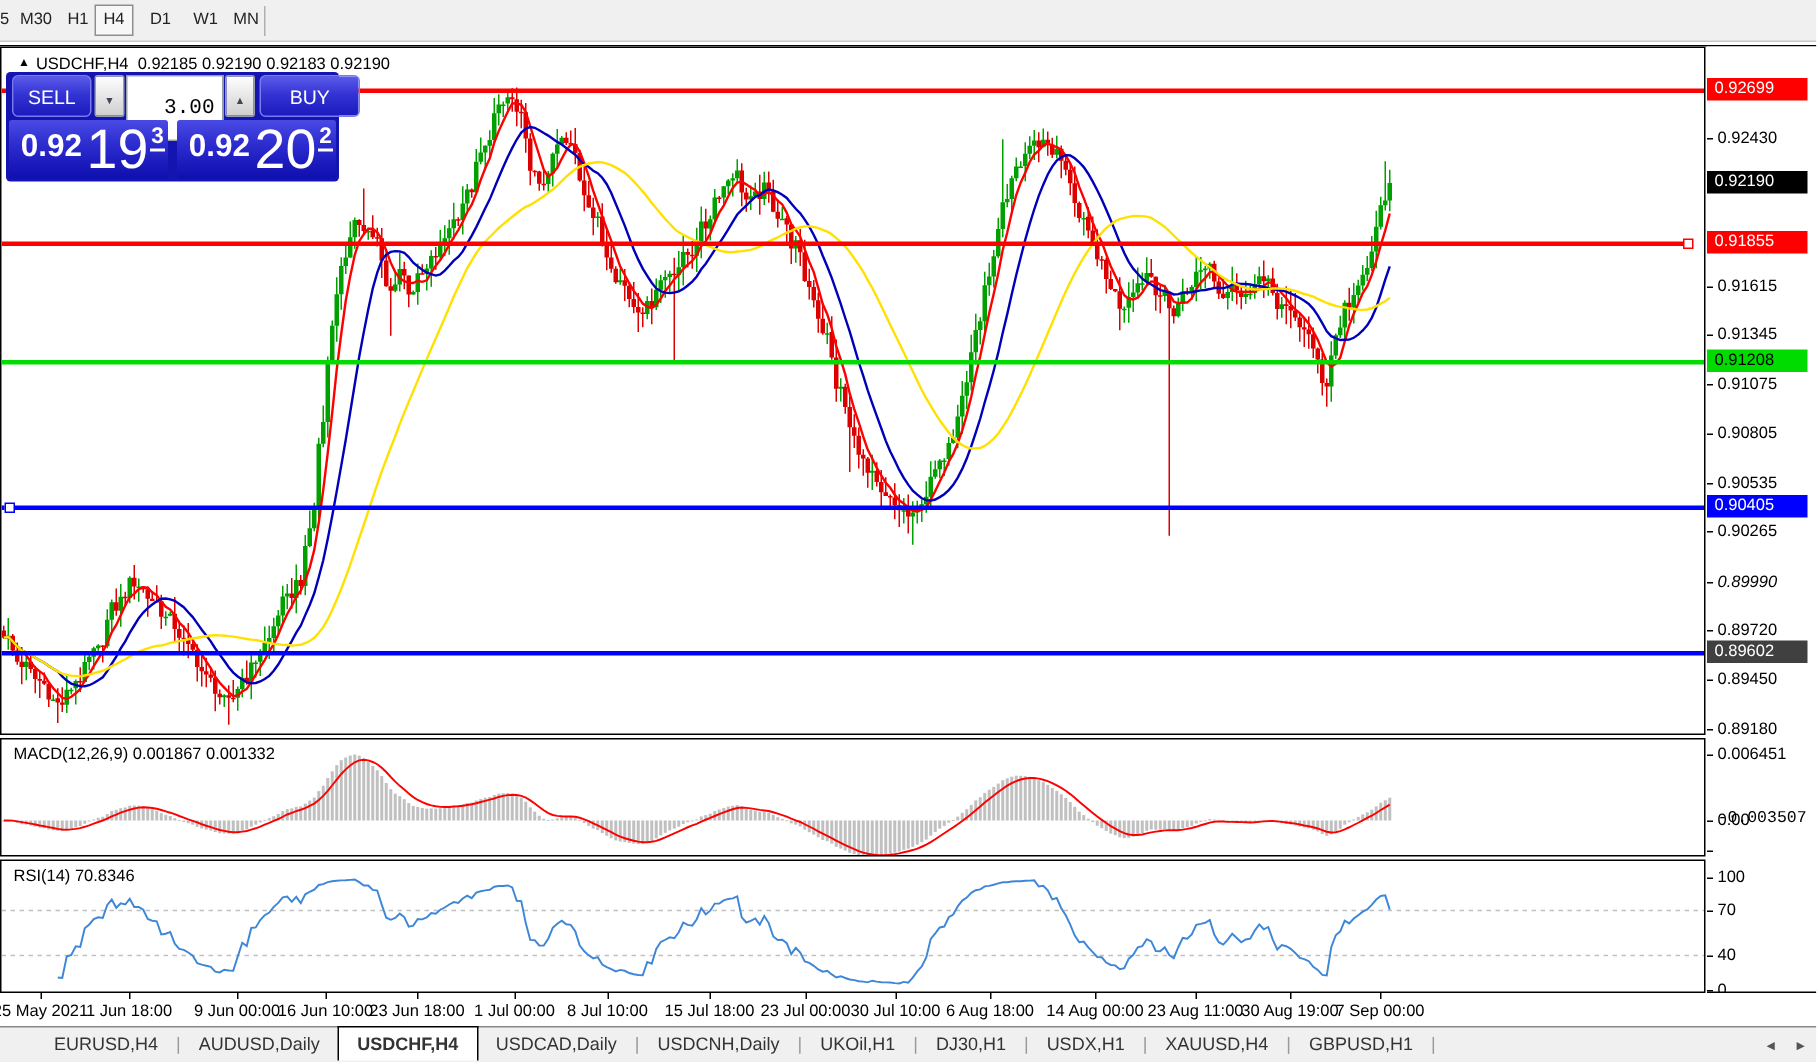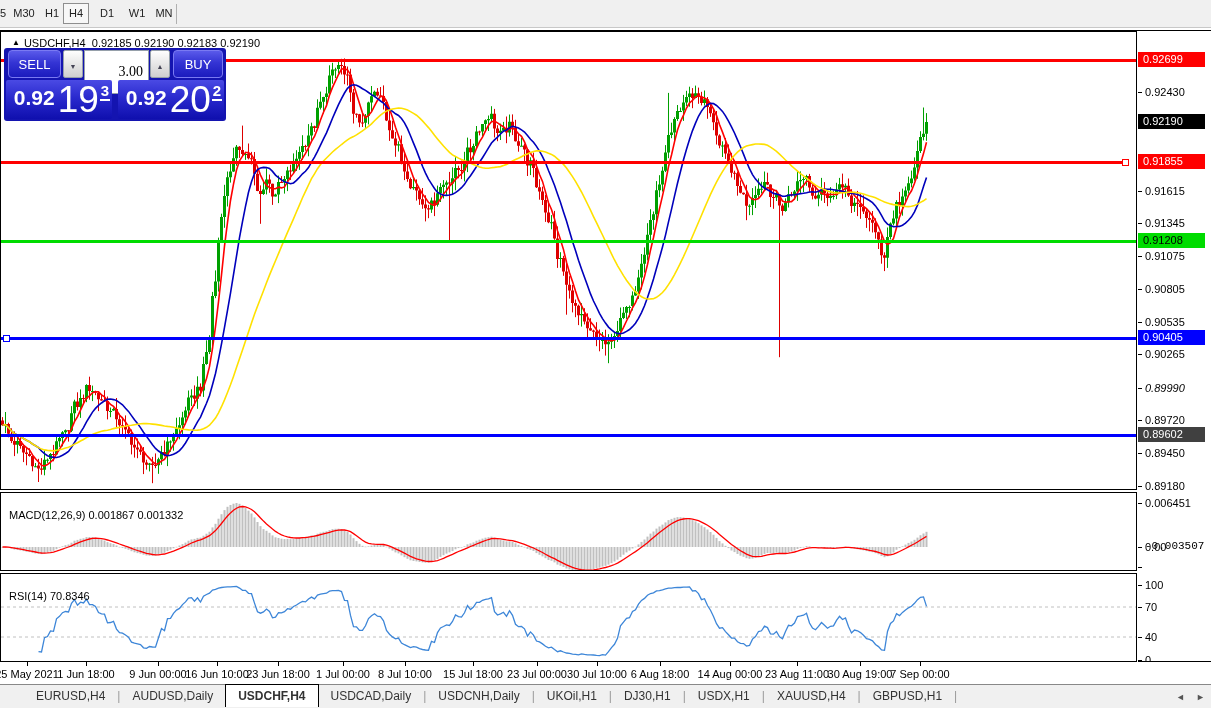--- a/index.html
+++ b/index.html
@@ -16,42 +16,42 @@
   .tf-sep{position:absolute;left:176px;top:4px;width:1px;height:20px;background:#b0b0b0;}
   
   .chartarea{position:absolute;left:0;top:30px;width:1211px;height:654px;background:#fff;}
   .panel{position:absolute;left:0;width:1137px;background:#fff;border:1px solid #000;overflow:hidden;}
   .panel.main{top:0;height:459px;}
   .panel.macd{top:461px;height:79px;}
   .panel.rsi{top:542px;height:89px;}
   .panel svg{position:absolute;left:0;top:0;}
   .chart-header{position:absolute;left:11px;top:5px;font-size:11px;color:#000;white-space:nowrap;z-index:6;}
   .chart-header .hdr-arrow{font-size:8px;vertical-align:2px;margin-right:4px;}
-  .ind-label{position:absolute;left:8px;top:16px;font-size:11px;color:#000;z-index:6;}
+  .ind-label{position:absolute;left:8px;top:4px;font-size:11px;color:#000;z-index:6;}
   
   .hline{position:absolute;height:3px;z-index:2;}
   .hhandle{position:absolute;width:7px;height:7px;background:#fff;z-index:3;}
   
   .trade-panel{position:absolute;left:3px;top:16px;width:222px;height:73px;z-index:10;
                background:#1414b0;border-radius:3px;}
   .tp-btn{position:absolute;top:2px;height:28px;color:#fff;font-size:13px;
           font-family:"Liberation Sans",sans-serif;
           background:linear-gradient(180deg,#5a5aea 0%,#3434d4 45%,#1b1bbe 100%);
           border:1px solid #7a7af2;border-radius:4px;cursor:pointer;}
   .tp-btn.sell{left:4px;width:53px;}
-  .tp-btn.buy{left:169px;width:50px;}
+  .tp-btn.buy{left:169px;width:67px;}
   .tp-spin{position:absolute;top:2px;width:20px;height:28px;
            background:linear-gradient(180deg,#fefefe,#cfcfcf);
            border:1px solid #96a0aa;border-radius:2px;padding:0;cursor:pointer;}
   .tp-spin .arr{font-size:7px;color:#445;}
   .tp-spin.down{left:59px;}
   .tp-spin.up{left:146px;}
   .tp-vol{position:absolute;left:80px;top:2px;width:65px;height:44px;border:1px solid #96a0aa;
           background:#fff;font-size:14px;color:#000;text-align:right;padding:0 5px 0 0;
-          font-family:Liberation Serif, serif;}
+          font-family:Liberation Mono, monospace;}
   .tp-price{position:absolute;top:32px;width:106px;height:39px;color:#fff;
             background:linear-gradient(180deg,#4a4ae4 0%,#2a2ace 45%,#0f0fae 100%);
             border-radius:2px;display:flex;justify-content:center;align-items:flex-end;
             padding-bottom:4px;cursor:pointer;}
   .tp-price.sellp{left:2px;}
   .tp-price.buyp{left:114px;}
   .tp-price .base{font-size:21px;font-weight:bold;margin:0 3px 5px 6px;text-align:right;}
   .tp-price .big{font-size:37px;line-height:30px;}
   .tp-price .sup{font-size:15px;font-weight:bold;position:relative;top:-14px;
                  border-bottom:2px solid #fff;padding:0 1px;margin-left:1px;}

